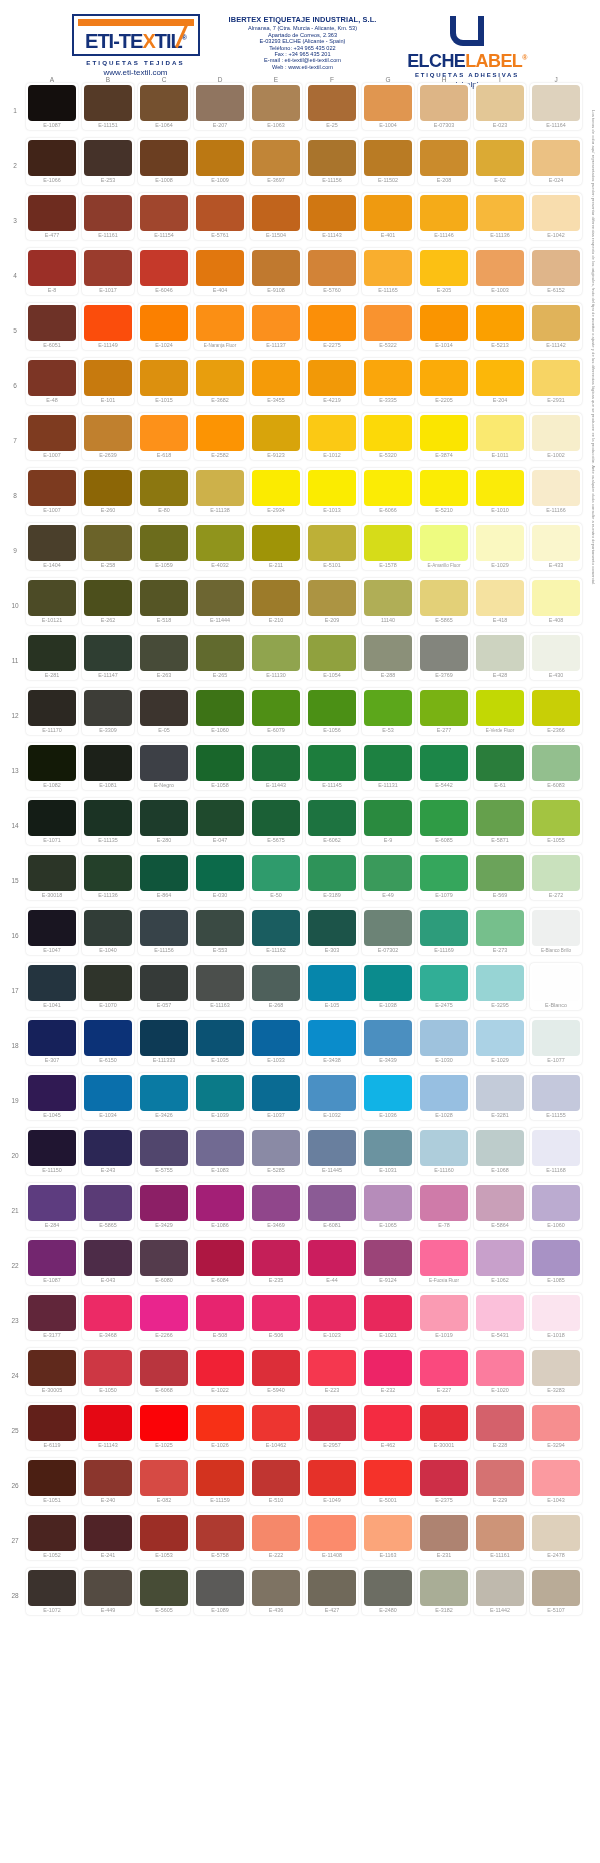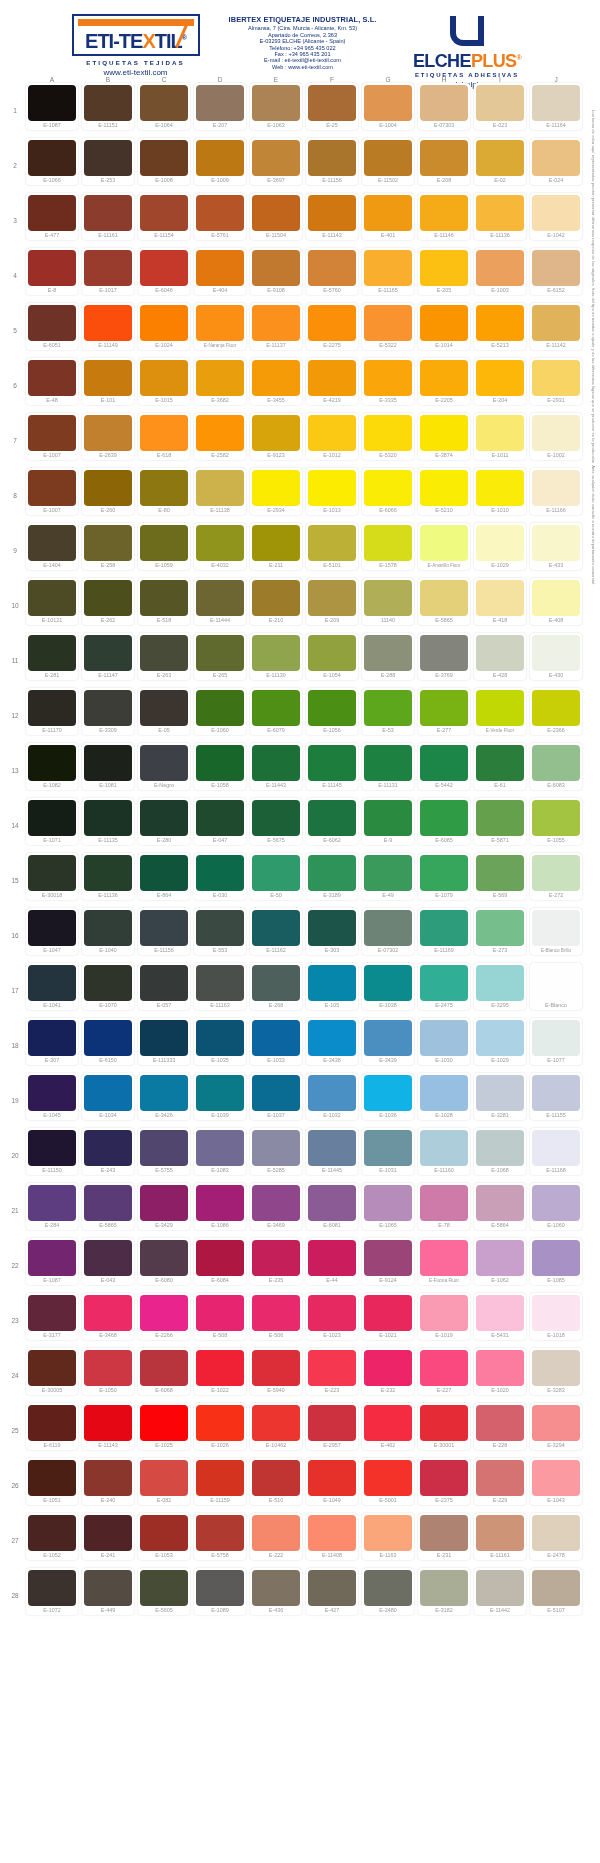--- a/index.html
+++ b/index.html
@@ -124,21 +124,21 @@
       <span class="l">Fax : +34 965 435 201</span>
       <span class="l">E-mail : eti-textil@eti-textil.com</span>
       <span class="l">Web : www.eti-textil.com</span>
     </div>
 
     <div class="logo-right">
       <div class="lp-mark">
         <span class="hook"></span>
           <span class="stem"></span>
       </div>
-      <div class="lp-word"><span class="a">ELCHE</span><span class="b">PLUS</span><span class="lp-reg">®</span></div>
+      <div class="lp-word"><span class="a">ELCHE</span><span class="b">LABEL</span><span class="lp-reg">®</span></div>
       <div class="lp-sub">ETIQUETAS  ADHESIVAS</div>
       <div class="lp-url">www.labelplus.es</div>
     </div>
   </div>
 
   <div class="grid-wrap">
     <table class="chart">
       <thead>
         <tr>
           <th class="corner"></th>

